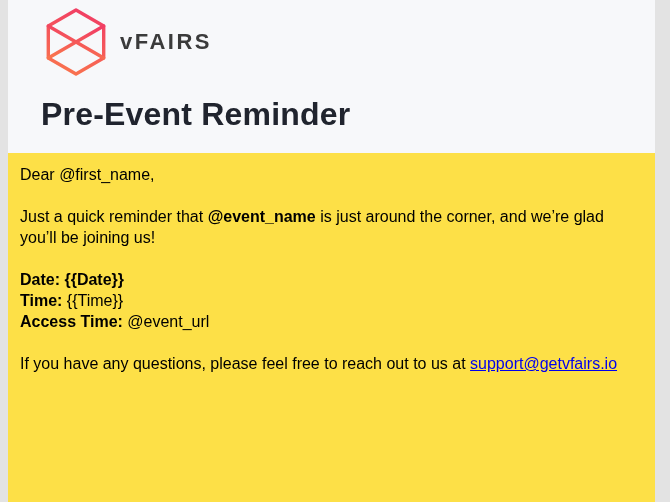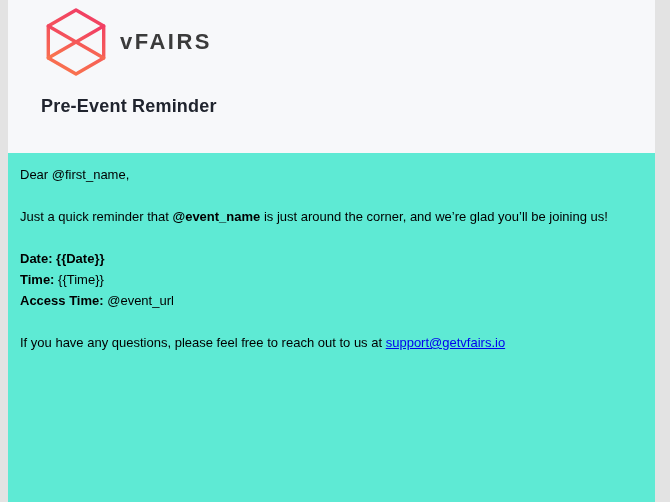--- a/index.html
+++ b/index.html
@@ -29,30 +29,30 @@
   .logo-svg { width: 70px; height: 70px; display: block; }
   .wordmark {
     font-size: 22px;
     font-weight: bold;
     letter-spacing: 2.5px;
     color: #3b3b3b;
     padding-left: 2px;
   }
   .email-title {
     margin-top: 19px;
-    font-size: 18px;
+    font-size: 32px;
     font-weight: bold;
     color: #20242e;
     letter-spacing: 0.2px;
   }
   .email-body {
-    background: #5eead4;
+    background: #fde047;
     flex: 1 1 auto;
     padding: 11px 15px 20px 12px;
-    font-size: 13px;
+    font-size: 16px;
     line-height: 21px;
     color: #000000;
   }
   .email-body p { margin: 0 0 21px 0; }
   .email-body p:last-child { margin-bottom: 0; margin-top: 12px; }
   .bold { font-weight: bold; }
   a.support-link {
     color: #0000ee;
     text-decoration: underline;
     cursor: pointer;

